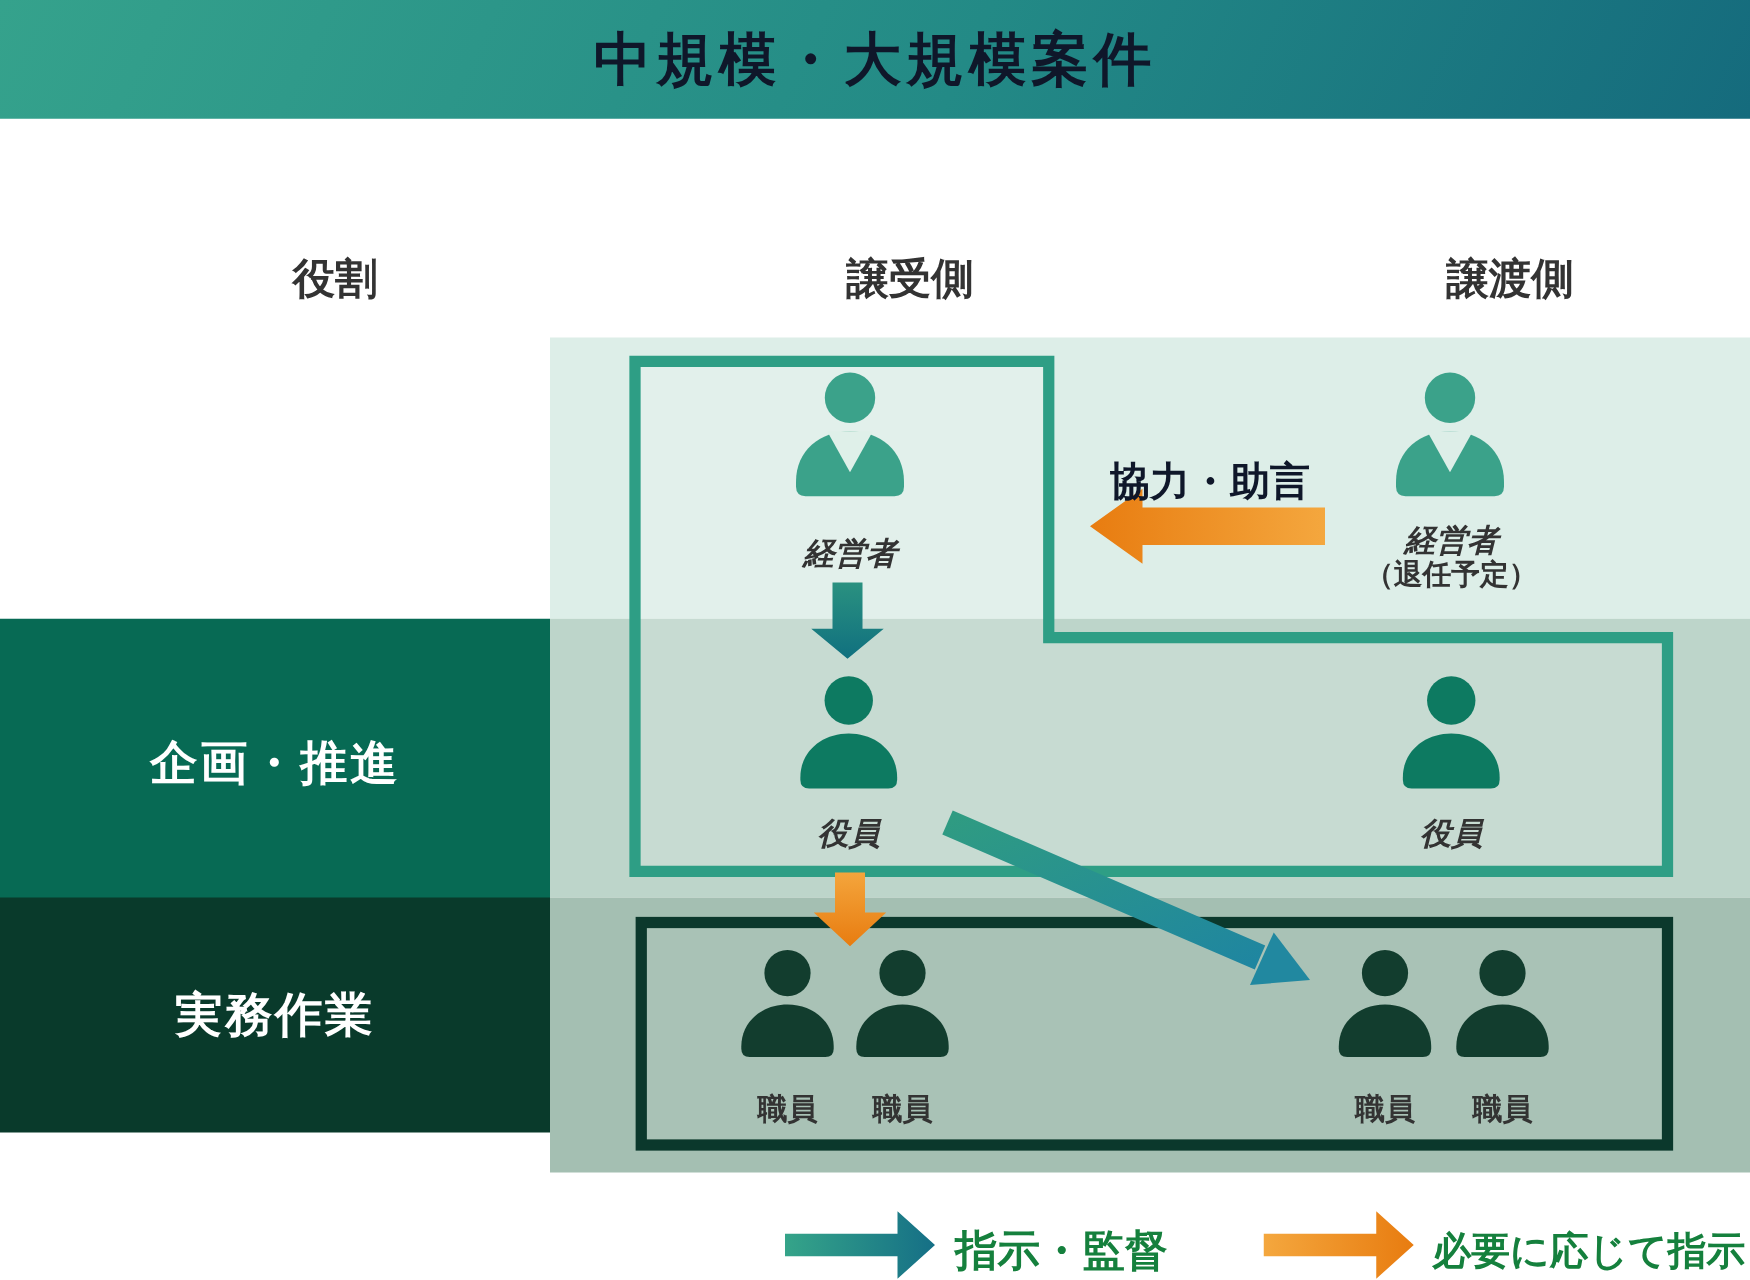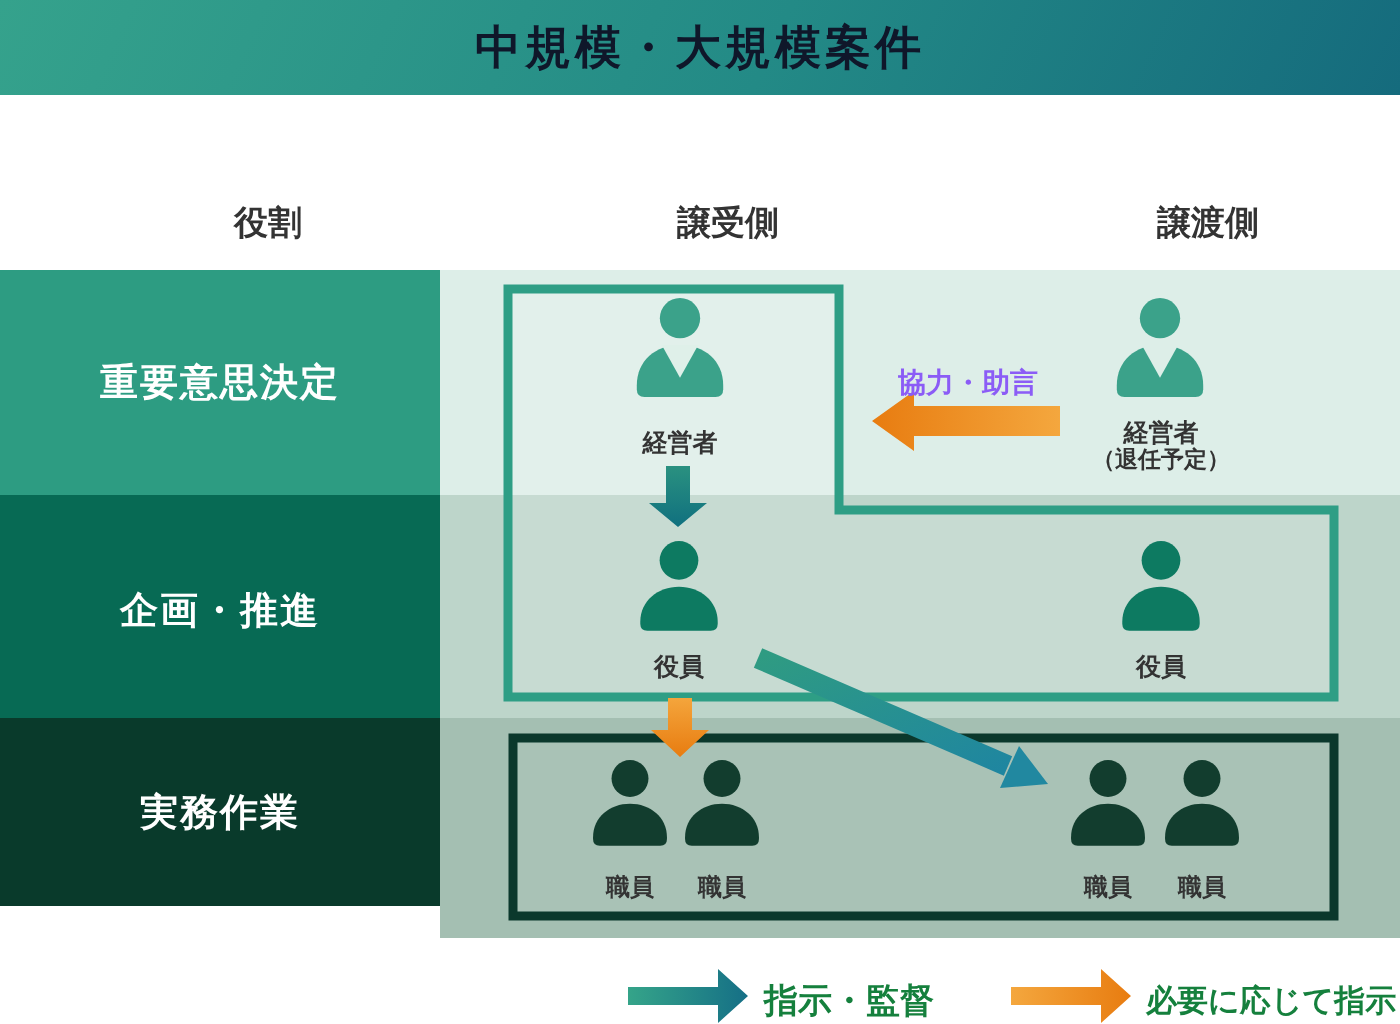--- a/index.html
+++ b/index.html
@@ -22,38 +22,37 @@
   .row3l{top:718px;height:188px;background:#093a2b;}
   
   .rbg{left:440px;width:960px;}
   .row1b{top:270px;height:225px;background:#ddeee8;}
   .row2b{top:495px;height:223px;background:#bdd5ca;}
   .row3b{top:718px;height:220px;background:#a4bfb2;}
   
   .overlay{left:0;top:0;width:1400px;height:1024px;pointer-events:none;}
   
   .plabel{font-weight:bold;color:#333;width:220px;margin-left:-110px;text-align:center;}
-  .f25{font-size:25px;} .f24{font-size:24px;} .f23{font-size:23px;}
-  .coop{width:260px;margin-left:-130px;text-align:center;color:#8b5cf6;
-        font-size:28px;font-weight:bold;}
+  .f25{font-size:25px;font-style:italic;} .f24{font-size:24px;} .f23{font-size:23px;}
+  .coop{width:260px;margin-left:-130px;text-align:center;color:#0f172a;
+        font-size:32px;font-weight:bold;}
   .legendtext{font-weight:bold;color:#15803d;}
 </style>
 </head>
 <body>
 
 <div class="stage">
 
   <div class="abs header"></div>
   <div class="abs title">中規模・大規模案件</div>
 
   <div class="abs colhead center" style="left:0;width:440px;">役割</div>
   <div class="abs colhead center" style="left:1035px;width:250px;">譲渡側</div>
   <div class="abs colhead center" style="left:555px;width:250px;">譲受側</div>
 
-  <div class="abs rlabel row1l">重要意思決定</div>
   <div class="abs rlabel row2l">企画・推進</div>
   <div class="abs rlabel row3l">実務作業</div>
 
   <div class="abs rbg row1b"></div>
   <div class="abs rbg row2b"></div>
   <div class="abs rbg row3b"></div>
 
   <svg class="abs overlay" viewBox="0 0 1400 1024">
     <defs>
       <linearGradient id="gTealV" x1="0" y1="0" x2="0" y2="1">

